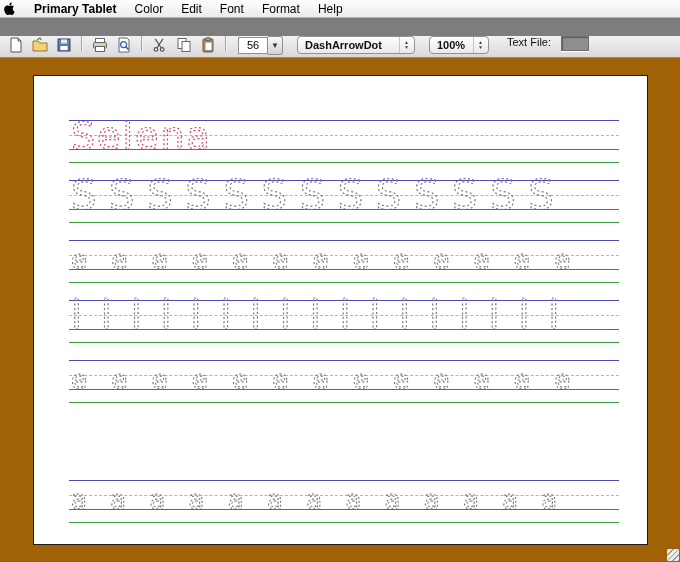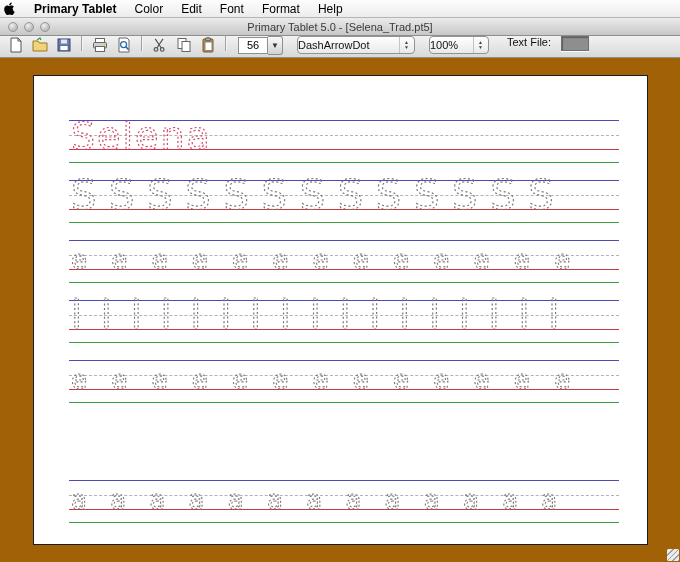--- a/index.html
+++ b/index.html
@@ -37,21 +37,21 @@
   .sep{width:1px;height:15px;background:#a2a2a2;border-right:1px solid #f4f4f4;margin:0 3px;}
 
   .combo{display:flex;align-items:center;margin-left:4px;}
   .combo-value{width:28px;height:15px;background:#fff;border:1px solid #8f8f8f;
                font-size:11px;text-align:center;line-height:15px;}
   .combo-arrow{width:14px;height:17px;background:linear-gradient(#fafafa,#d2d2d2);
                border:1px solid #8f8f8f;border-left:none;border-radius:0 3px 3px 0;
                font-size:8px;line-height:17px;text-align:center;color:#333;}
 
   .popup{display:flex;align-items:center;height:18px;background:linear-gradient(#ffffff,#e9e9e9);
-         border:1px solid #929292;border-radius:4px;margin-left:10px;box-sizing:border-box;}
+         border:1px solid #929292;border-radius:4px;margin-left:10px;padding-left:7px;box-sizing:border-box;font-weight:bold;}
   .popup-value{font-size:11px;color:#111;flex:1;white-space:nowrap;}
   .stepper{display:flex;flex-direction:column;justify-content:center;align-items:center;
            width:13px;height:16px;margin:0 1px 0 6px;border-left:1px solid #c4c4c4;
            font-size:5px;line-height:5px;color:#444;}
   .popup.style{width:118px;}
   .popup.zoom{width:60px;}
 
   .tc-label{font-size:11px;color:#111;margin-left:14px;margin-right:6px;}
   .swatch{width:26px;height:13px;background:var(--accent_swatch,#8e8e8e);
           border:1px solid #6f6f6f;box-shadow:inset 1px 1px 1px rgba(0,0,0,.35), 0 1px 0 #fff;}
@@ -85,28 +85,20 @@
       </svg>
     </span>
     <span class="mitem app-name">Primary Tablet</span>
     <span class="mitem">Color</span>
     <span class="mitem">Edit</span>
     <span class="mitem">Font</span>
     <span class="mitem">Format</span>
     <span class="mitem">Help</span>
   </div>
 
-  <div class="titlebar">
-    <div class="lights">
-      <span class="light"></span>
-      <span class="light"></span>
-      <span class="light"></span>
-    </div>
-    <div class="title">Primary Tablet 5.0 - [Selena_Trad.pt5]</div>
-  </div>
 
   <div class="toolbar">
 
     <span class="tbtn">
       <svg width="16" height="16" viewBox="0 0 16 16">
         <path d="M3 1h7l3 3v11H3z" fill="#fff" stroke="#555"></path>
           <path d="M10 1v3h3" fill="none" stroke="#555"></path>
       </svg>
     </span>
     <span class="tbtn">

